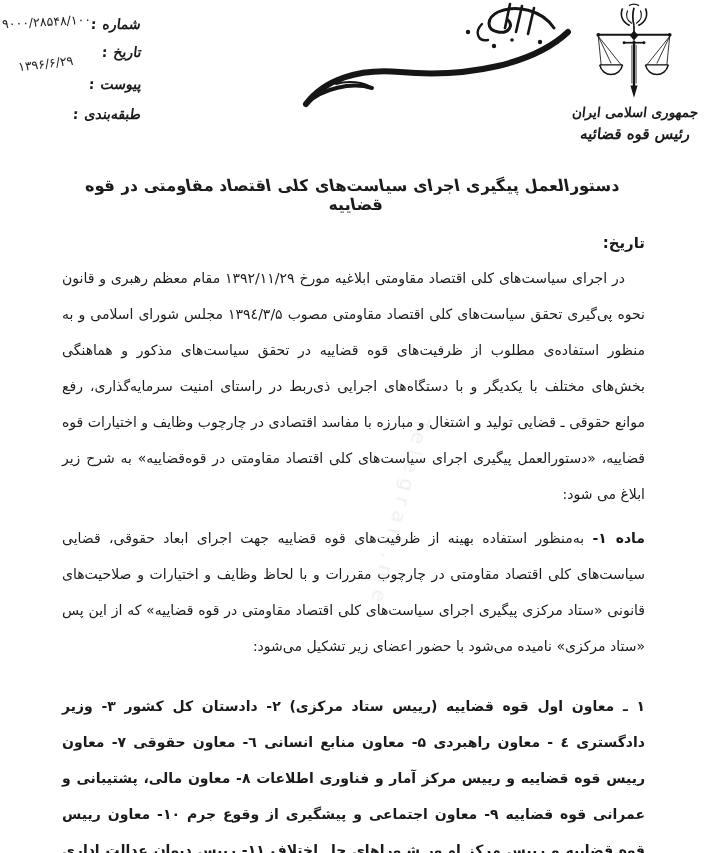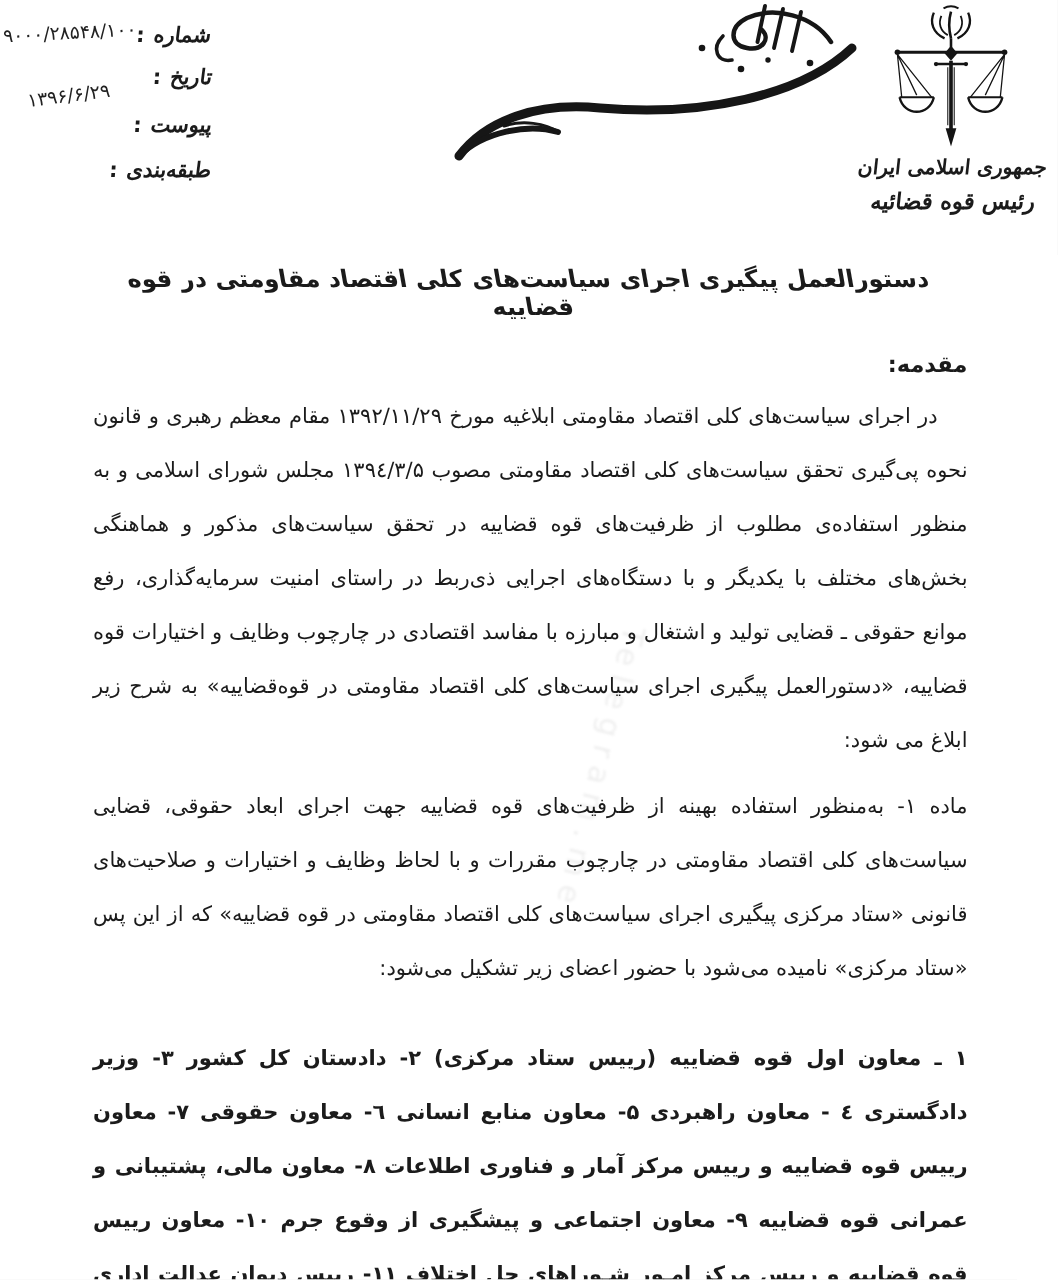--- a/index.html
+++ b/index.html
@@ -58,21 +58,21 @@
   }
   .title{
     margin:26px 0 0;font-size:16px;font-weight:bold;text-align:center;
     transform:skewX(10deg);letter-spacing:.2px;
   }
   .sec-heading{margin:20px 0 0;font-size:15px;font-weight:bold;}
   .para{margin:8px 0 0;font-size:14px;line-height:36px;}
   .para.first{text-indent:20px;}
   .para.members{margin-top:24px;font-weight:bold;}
   .para.note{margin-top:10px;}
-  .lead{font-weight:normal;}
+  .lead{font-weight:bold;}
 </style>
 </head>
 <body>
 
 <div class="page">
 
   <div class="watermark">Telegram.me</div>
 
   <header class="letterhead">
 
@@ -135,21 +135,21 @@
       </svg>
       <div class="org-line1">جمهوری اسلامی ایران</div>
       <div class="org-line2">رئیس قوه قضائیه</div>
     </div>
   </header>
 
   <main class="doc">
 
     <h1 class="title">دستورالعمل پیگیری اجرای سیاست‌های کلی اقتصاد مقاومتی در قوه قضاییه</h1>
 
-    <h2 class="sec-heading">مقدمه:</h2>
+    <h2 class="sec-heading">تاریخ:</h2>
 
     <p class="para first">در اجرای سیاست‌های کلی اقتصاد مقاومتی ابلاغیه مورخ ۱۳۹۲/۱۱/۲۹ مقام معظم رهبری و قانون نحوه پی‌گیری تحقق سیاست‌های کلی اقتصاد مقاومتی مصوب ۱۳۹٤/۳/۵ مجلس شورای اسلامی و به منظور استفاده‌ی مطلوب از ظرفیت‌های قوه قضاییه در تحقق سیاست‌های مذکور و هماهنگی بخش‌های مختلف با یکدیگر و با دستگاه‌های اجرایی ذی‌ربط در راستای امنیت سرمایه‌گذاری، رفع موانع حقوقی ـ قضایی تولید و اشتغال و مبارزه با مفاسد اقتصادی در چارچوب وظایف و اختیارات قوه قضاییه، «دستورالعمل پیگیری اجرای سیاست‌های کلی اقتصاد مقاومتی در قوه‌قضاییه» به شرح زیر ابلاغ می شود:</p>
 
     <p class="para"><b class="lead">ماده ۱-</b><span> به‌منظور استفاده بهینه از ظرفیت‌های قوه قضاییه جهت اجرای ابعاد حقوقی، قضایی سیاست‌های کلی اقتصاد مقاومتی در چارچوب مقررات و با لحاظ وظایف و اختیارات و صلاحیت‌های قانونی «ستاد مرکزی پیگیری اجرای سیاست‌های کلی اقتصاد مقاومتی در قوه قضاییه» که از این پس «ستاد مرکزی» نامیده می‌شود با حضور اعضای زیر تشکیل می‌شود:</span></p>
 
     <p class="para members">۱ ـ معاون اول قوه قضاییه (رییس ستاد مرکزی) ۲- دادستان کل کشور ۳- وزیر دادگستری ٤ - معاون راهبردی ۵- معاون منابع انسانی ٦- معاون حقوقی ۷- معاون رییس قوه قضاییه و رییس مرکز آمار و فناوری اطلاعات ۸- معاون مالی، پشتیبانی و عمرانی قوه قضاییه ۹- معاون اجتماعی و پیشگیری از وقوع جرم ۱۰- معاون رییس قوه قضاییه و رییس مرکز امـور شـوراهای حل اختلاف ۱۱- رییس دیوان عدالت اداری ۱۲- رییس سازمان بازرسی کل کشور ۱۳ - رییس سازمان ثبت اسناد و املاک کشور ۱٤- رییس سازمان زندان‌ها و اقدامات تأمینی و تربیتی کشور ۱۵- رییس سازمان تعزیرات حکومتی.</p>
 
   </main>
 
 </div>

